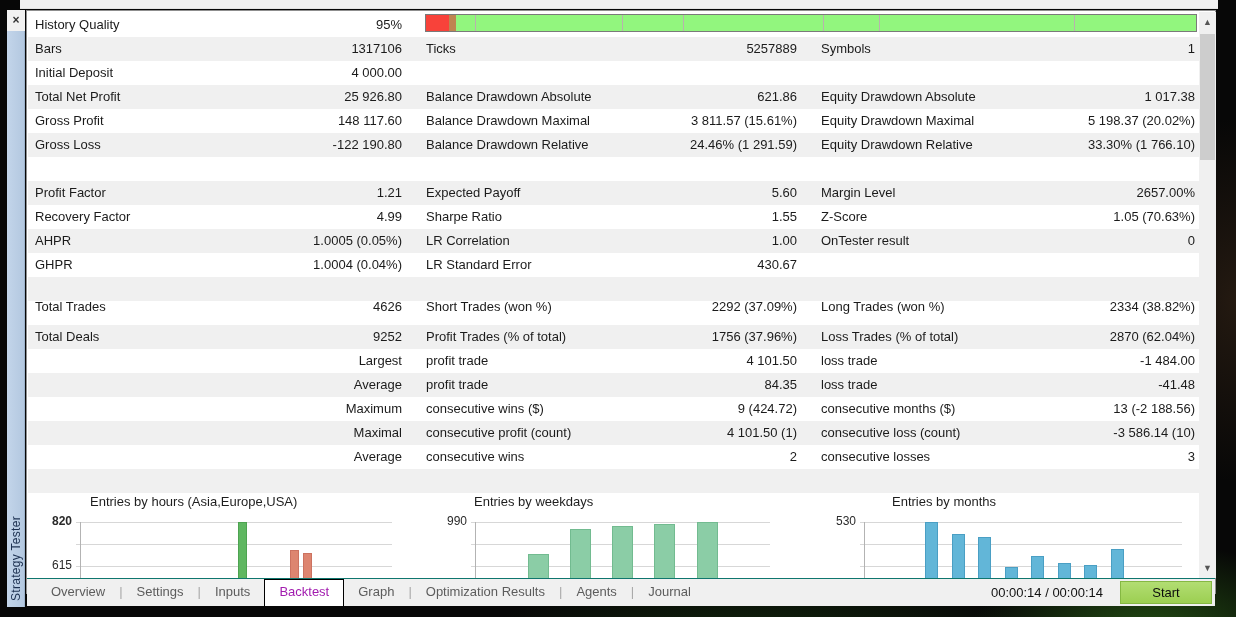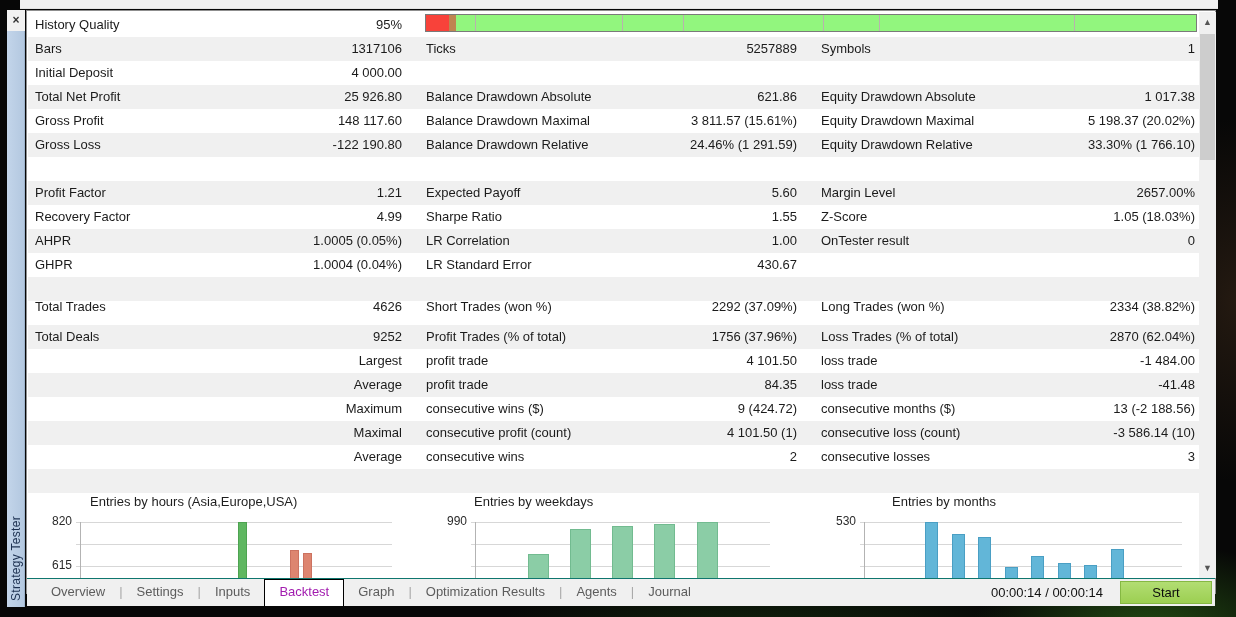--- a/index.html
+++ b/index.html
@@ -118,21 +118,21 @@
           <span class="cell c2v">5.60</span>
           <span class="cell c3l">Margin Level</span>
           <span class="cell c3v">2657.00%</span>
         </div>
         <div class="row" style="top: 194px;">
           <span class="cell c1l">Recovery Factor</span>
           <span class="cell c1v">4.99</span>
           <span class="cell c2l">Sharpe Ratio</span>
           <span class="cell c2v">1.55</span>
           <span class="cell c3l">Z-Score</span>
-          <span class="cell c3v">1.05 (18.03%)</span>
+          <span class="cell c3v">1.05 (70.63%)</span>
         </div>
         <div class="row alt" style="top: 218px;">
           <span class="cell c1l">AHPR</span>
           <span class="cell c1v">1.0005 (0.05%)</span>
           <span class="cell c2l">LR Correlation</span>
           <span class="cell c2v">1.00</span>
           <span class="cell c3l">OnTester result</span>
           <span class="cell c3v">0</span>
         </div>
         <div class="row" style="top: 242px;">
@@ -207,21 +207,21 @@
         <div class="sep" style="left: 58.8%; background: rgb(185, 178, 174);"></div>
         <div class="sep" style="left: 84.1%; background: rgb(185, 178, 174);"></div>
       </div>
 
     <div id="charts">
         <div class="chart-title" style="left: 62px;">Entries by hours (Asia,Europe,USA)</div>
         <div class="gridline" style="left: 48px; width: 316px; top: 29px;"></div>
         <div class="gridline" style="left: 48px; width: 316px; top: 51px;"></div>
         <div class="gridline" style="left: 48px; width: 316px; top: 73px;"></div>
         <div class="vaxis" style="left: 52px; top: 29px; height: 56px;"></div>
-        <div class="ylab" style="left: 10px; top: 21px;">820</div>
+        <div class="ylab" style="left: 10px; top: 21px; font-weight: bold;">820</div>
         <div class="ylab" style="left: 10px; top: 65px;">615</div>
         <div class="bar" style="left: 210px; top: 29.4292px; width: 9px; height: 57.5708px; background: linear-gradient(rgb(95, 183, 97), rgb(95, 183, 97)); border-left: 1px solid rgb(77, 163, 81); border-right: 1px solid rgb(77, 163, 81); border-top: 1px solid rgb(77, 163, 81);"></div>
         <div class="bar" style="left: 262px; top: 56.897px; width: 9px; height: 30.103px; background: linear-gradient(rgb(221, 133, 112), rgb(221, 133, 112)); border-left: 1px solid rgb(204, 114, 96); border-right: 1px solid rgb(204, 114, 96); border-top: 1px solid rgb(204, 114, 96);"></div>
         <div class="bar" style="left: 275px; top: 59.9013px; width: 9px; height: 27.0987px; background: linear-gradient(rgb(221, 133, 112), rgb(221, 133, 112)); border-left: 1px solid rgb(204, 114, 96); border-right: 1px solid rgb(204, 114, 96); border-top: 1px solid rgb(204, 114, 96);"></div>
         <div class="chart-title" style="left: 446px;">Entries by weekdays</div>
         <div class="gridline" style="left: 443px; width: 299px; top: 29px;"></div>
         <div class="gridline" style="left: 443px; width: 299px; top: 51px;"></div>
         <div class="gridline" style="left: 443px; width: 299px; top: 73px;"></div>
         <div class="vaxis" style="left: 447px; top: 29px; height: 56px;"></div>
         <div class="ylab" style="left: 405px; top: 21px;">990</div>

